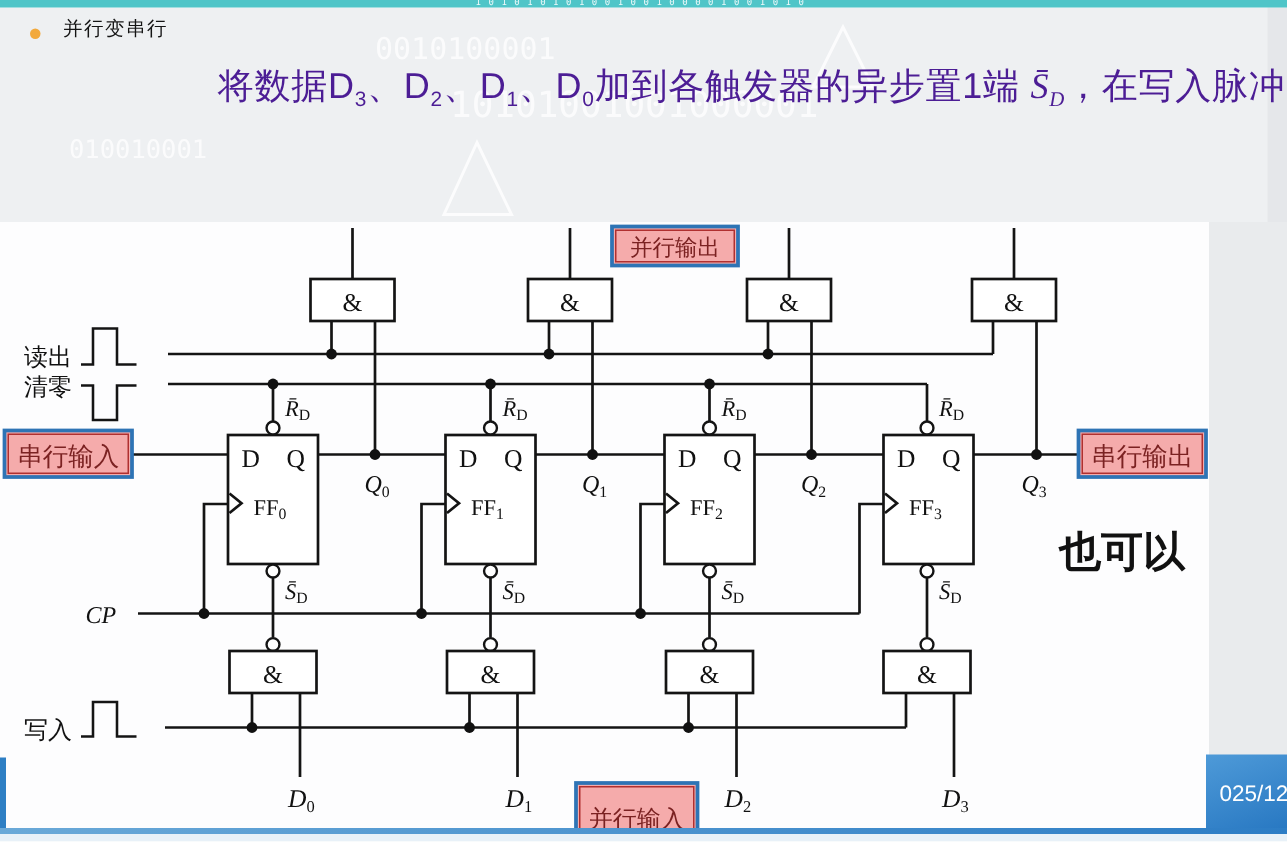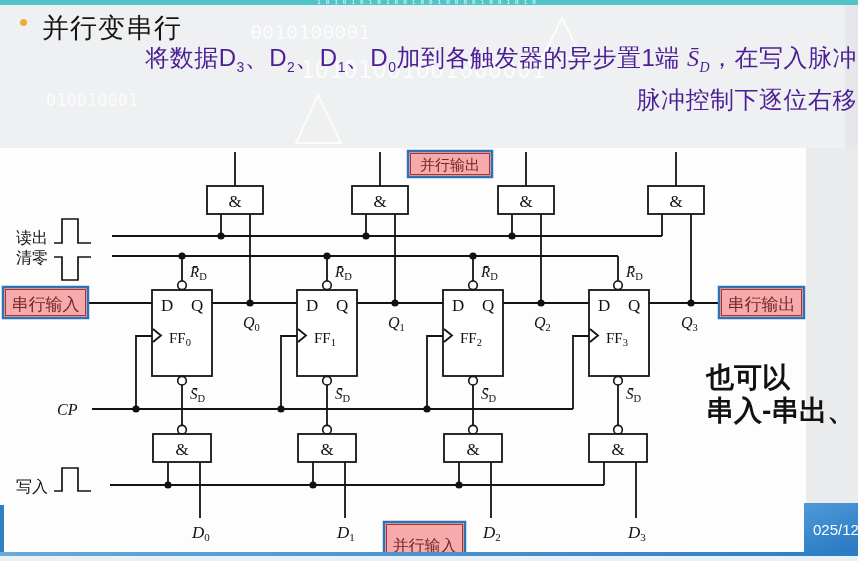--- a/index.html
+++ b/index.html
@@ -28,28 +28,28 @@
   .boxw{fill:#ffffff;stroke:#141414;stroke-width:1.8;}
   .bub{fill:#ffffff;stroke:#141414;stroke-width:1.6;}
   .dot{fill:#111;}
   .pinkbox{fill:#f5abab;stroke:#2e74b5;stroke-width:2.5;}
   .pinkinner{fill:none;stroke:#b03030;stroke-width:1;}
   .pinktext{fill:#7b2222;}
   .wm-tri{fill:none;stroke:rgba(255,255,255,.8);stroke-width:2;}
 
   .title-row{position:absolute;left:14px;top:10px;display:flex;align-items:flex-start;}
   .bullet{width:7px;height:7px;border-radius:50%;background:#f2a93c;margin:9px 15px 0 6px;flex:none;}
-  .title-text{font-size:27px;color:#141414;letter-spacing:1px;}
+  .title-text{font-size:13px;color:#141414;letter-spacing:1px;}
   .para{position:absolute;left:7px;top:42px;width:850px;font-size:24px;line-height:32px;
         color:#4c1d95;letter-spacing:.5px;white-space:nowrap;text-align:right;}
   .para sub{font-size:0.58em;}
   .para i{font-family:"Liberation Serif",serif;}
 
   .side-note{position:absolute;left:706px;top:351px;font-size:28px;line-height:33px;
-        font-weight:600;color:#111;white-space:nowrap;margin-top:10px;}
+        font-weight:600;color:#111;white-space:nowrap;}
 
   .date-box{position:absolute;left:804px;top:503px;width:54px;height:50px;
         background:linear-gradient(160deg,#4e9ad8,#2878c2);color:#fff;font-size:15px;
         box-sizing:border-box;padding:18px 0 0 9px;white-space:nowrap;overflow:hidden;}
   .left-strip{position:absolute;left:0;top:505px;width:4px;height:47px;background:#2e7fc4;}
   .bottom-line{position:absolute;left:0;top:552px;width:858px;height:4px;
         background:linear-gradient(to right,#6aa9d8,#2d7dc5);}
   .bottom-light{position:absolute;left:0;top:556px;width:858px;height:5px;background:#e8f1f8;}
 </style>
 </head>
@@ -216,26 +216,24 @@
       <text class="cjk pinktext" x="424.5" y="551" font-size="16" text-anchor="middle">并行输入</text>
     </g>
   </svg>
 
   <div class="title-row">
     <span class="bullet"></span>
     <span class="title-text">并行变串行</span>
   </div>
   <div class="para">
     <div>将数据D<sub>3</sub>、D<sub>2</sub>、D<sub>1</sub>、D<sub>0</sub>加到各触发器的异步置1端 <i>S̄<sub>D</sub></i>，在写入脉冲</div>
-    <div>脉冲控制下逐位右移</div>
   </div>
 
   <div class="side-note">
     <div>也可以</div>
-    <div>串入-串出、</div>
   </div>
 
   <div class="date-box">
     <span>025/12/</span>
   </div>
   <div class="left-strip"></div>
   <div class="bottom-line"></div>
   <div class="bottom-light"></div>
 
 </div>

